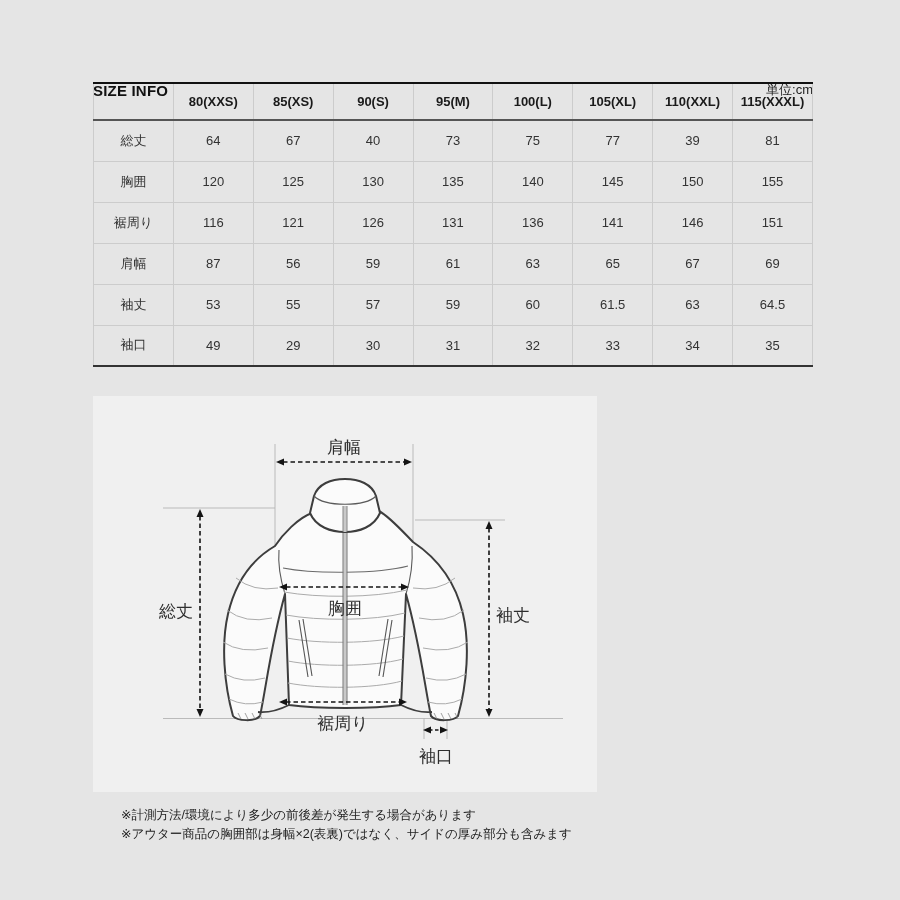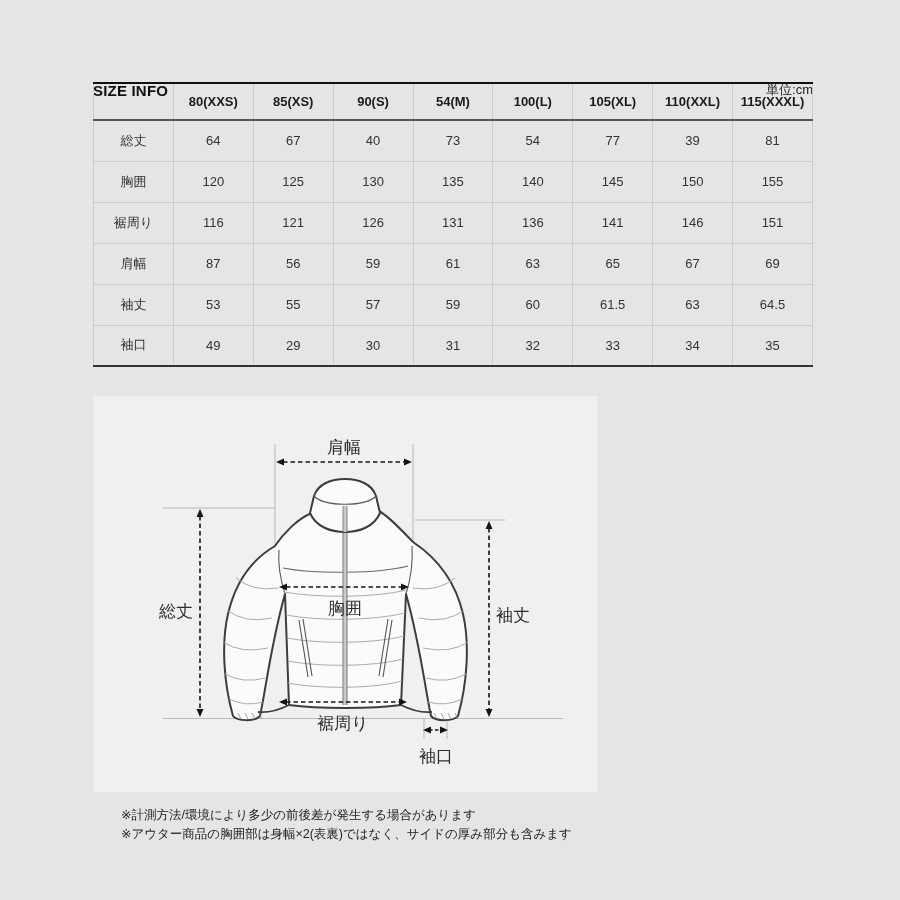--- a/index.html
+++ b/index.html
@@ -38,35 +38,35 @@
     <div class="unit">単位:cm</div>
   </div>
 
   <table class="size-table">
     <thead>
       <tr>
         <th></th>
       <th>80(XXS)</th>
           <th>85(XS)</th>
           <th>90(S)</th>
-          <th>54(M)</th>
+          <th>95(M)</th>
           <th>100(L)</th>
           <th>105(XL)</th>
           <th>110(XXL)</th>
           <th>115(XXXL)</th>
         </tr>
     </thead>
     <tbody>
         <tr>
           <th>総丈</th>
           <td>64</td>
           <td>67</td>
           <td>40</td>
           <td>73</td>
-          <td>54</td>
+          <td>75</td>
           <td>77</td>
           <td>39</td>
           <td>81</td>
         </tr>
         <tr>
           <th>胸囲</th>
           <td>120</td>
           <td>125</td>
           <td>130</td>
           <td>135</td>

